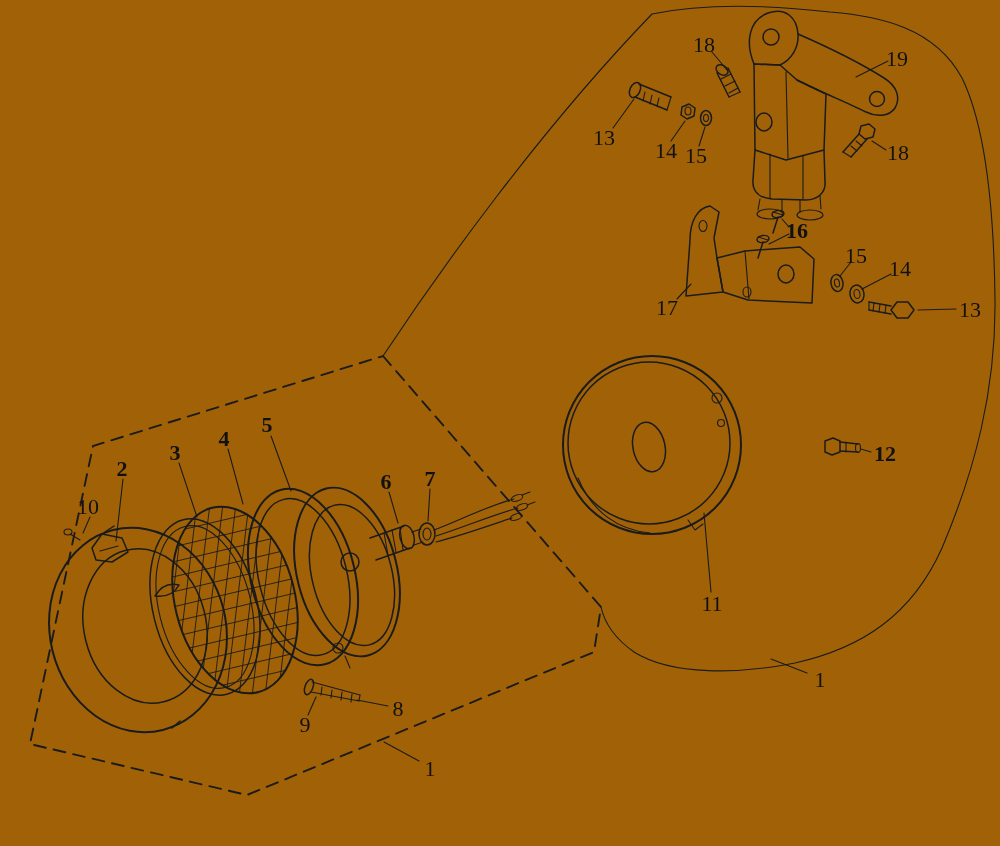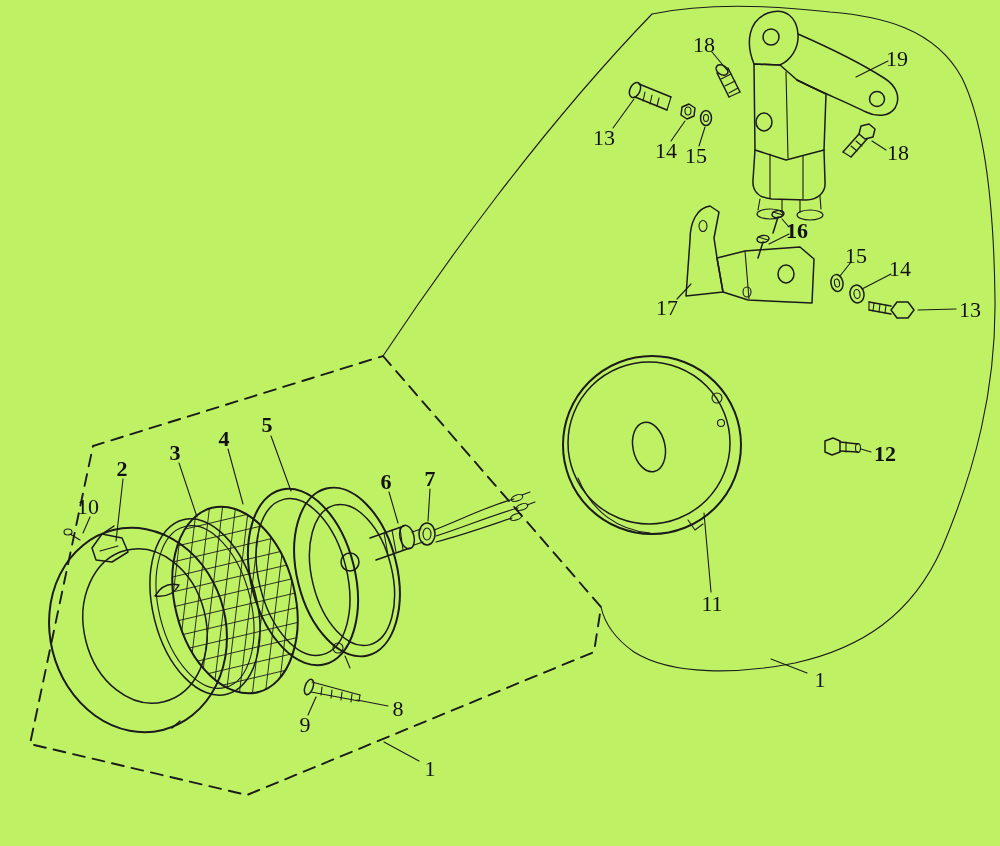--- a/index.html
+++ b/index.html
@@ -1,16 +1,16 @@
 <!DOCTYPE html>
 <html><head>
 <meta charset="utf-8">
 <style>
   html,body{margin:0;padding:0;background:#ffffff;}
-  .stage{position:relative;width:1000px;height:846px;background:#bef264;overflow:hidden;}
+  .stage{position:relative;width:1000px;height:846px;background:#a16207;overflow:hidden;}
   svg{display:block;}
   .s{stroke:#1b1b1b;fill:none;stroke-width:1.5;stroke-linecap:round;stroke-linejoin:round;}
   .s2{stroke-width:2;}
   .thin{stroke-width:1.1;}
   .hatch{stroke:#1b1b1b;stroke-width:0.9;fill:none;}
   .dash{stroke:#1b1b1b;fill:none;stroke-width:1.9;stroke-dasharray:12 8;stroke-linecap:round;}
   .lbl{font-family:"Liberation Serif", serif;font-size:22px;fill:#111;text-anchor:middle;}
   .b{font-weight:bold;}
 </style>
 </head>

